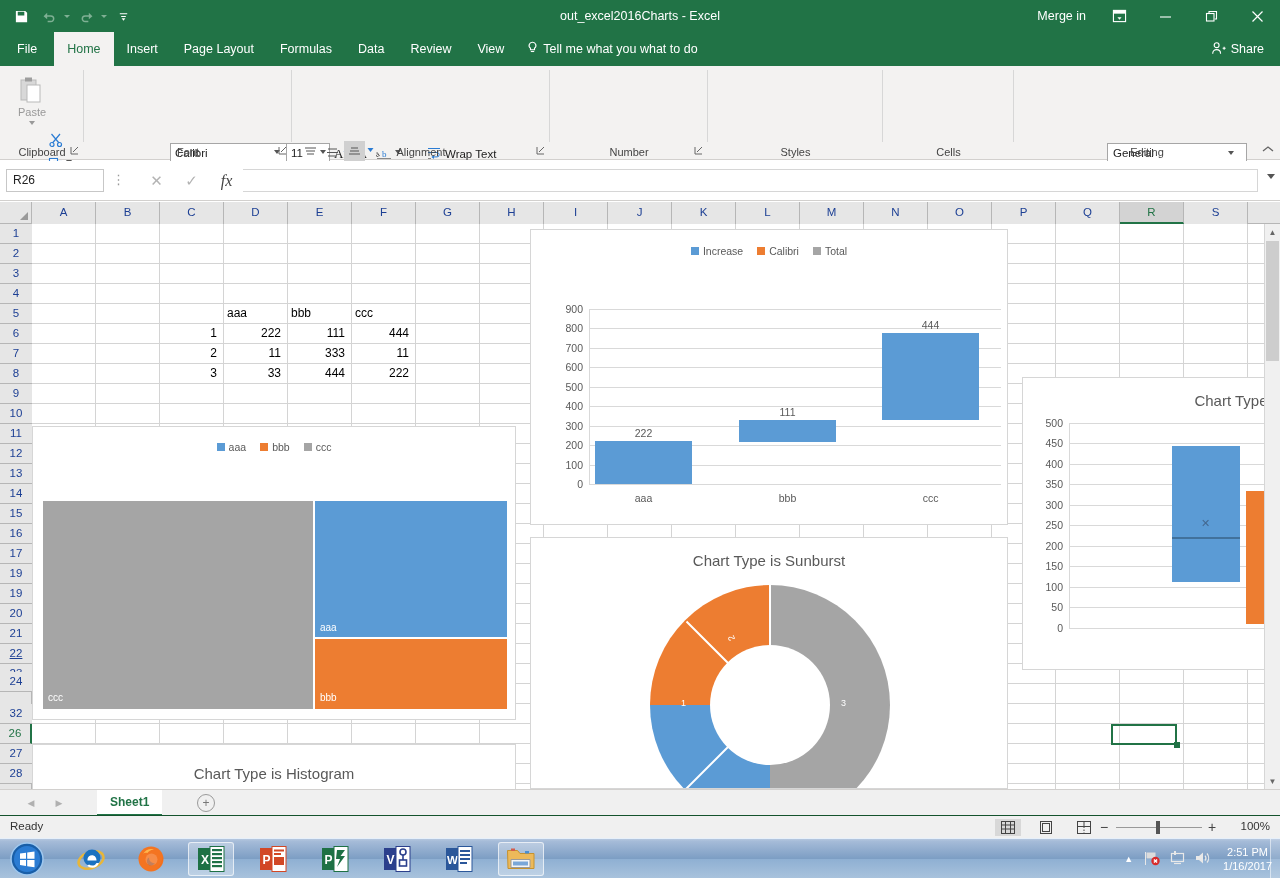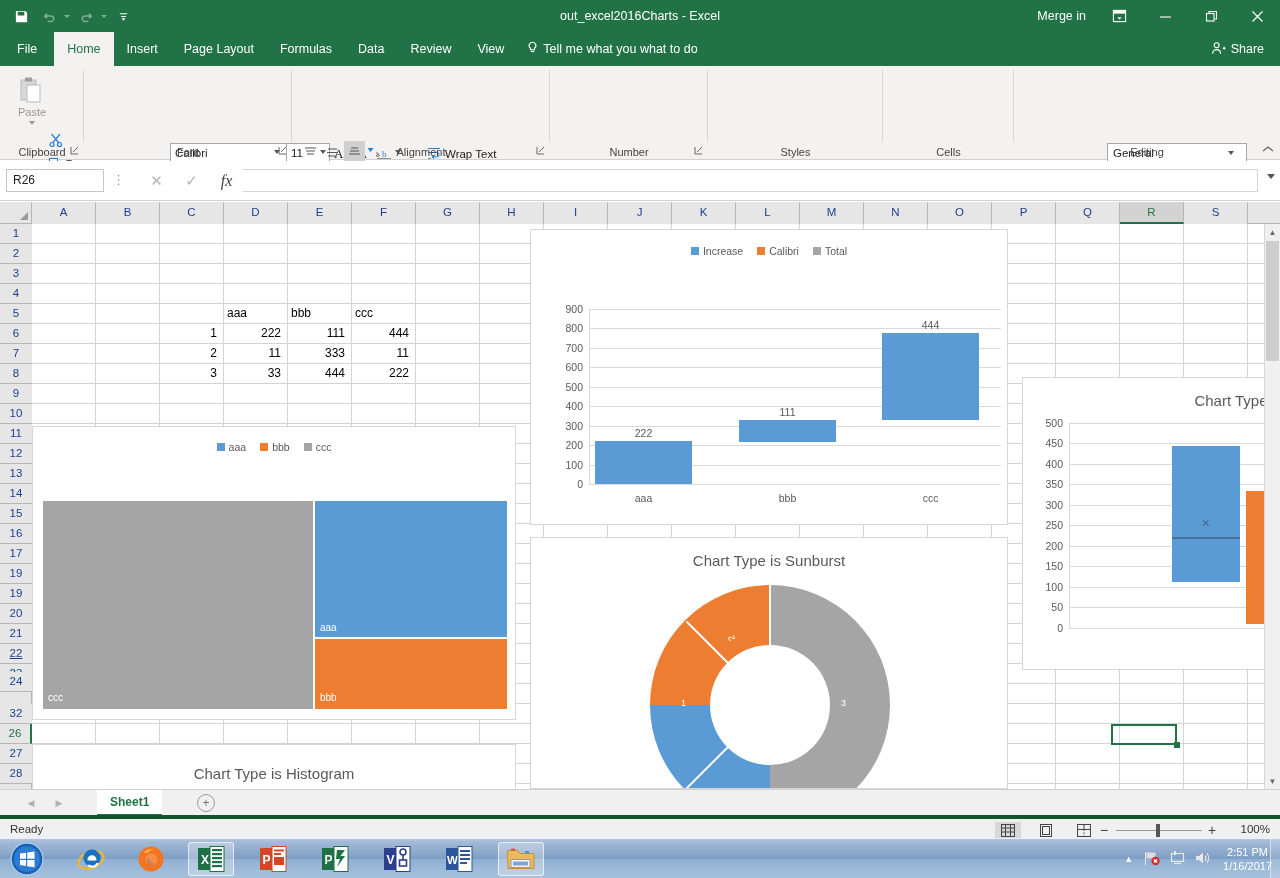--- a/index.html
+++ b/index.html
@@ -151,21 +151,21 @@
   .sheetbar{ position:absolute; left:0; top:789px; width:1280px; height:26px; background:#f0f0f0; border-top:1px solid #d2d0ce;}
   .navbtn{ position:absolute; top:4px; width:18px;height:18px; display:flex;align-items:center;justify-content:center; color:#b0b0b0; font-size:9px;}
   .sheettab{
     position:absolute; left:97px; top:0; height:26px; line-height:25px; padding:0 13px;
     background:#fff; color:#217346; font-weight:bold; font-size:12px; border-bottom:2px solid #217346;
   }
   .addsheet{ position:absolute; left:197px; top:4px; width:18px;height:18px; border-radius:50%; border:1px solid #9a9a9a;
     color:#777; font-size:12px; line-height:16px; text-align:center;}
 
   
-  .statusbar{ position:absolute; left:0; top:815px; width:1280px; height:23px; background:#f0f0f0; border-top:4px solid #14532d;text-align:right; }
+  .statusbar{ position:absolute; left:0; top:815px; width:1280px; height:23px; background:#f0f0f0; border-top:1px solid #14532d;text-align:right; }
   .status-ready{ position:absolute; left:10px; top:4px; font-size:11.5px; color:#333;}
   .viewbtn{ position:absolute; top:3px; width:26px;height:17px; display:flex;align-items:center;justify-content:center;}
   .viewbtn.active{ background:#d8d8d8; }
   .zoomout{ position:absolute; left:1100px; top:4px; font-size:14px; color:#444; line-height:14px;}
   .zoomin{ position:absolute; left:1208px; top:3px; font-size:14px; color:#444; line-height:16px;}
   .zoomtrack{ position:absolute; left:1116px; top:11px; width:86px; height:1px; background:#999;}
   .zoomthumb{ position:absolute; left:1156px; top:5px; width:4px; height:13px; background:#555;}
   .zoompct{ position:absolute; right:10px; top:4px; font-size:11.5px; color:#333;}
 
   

